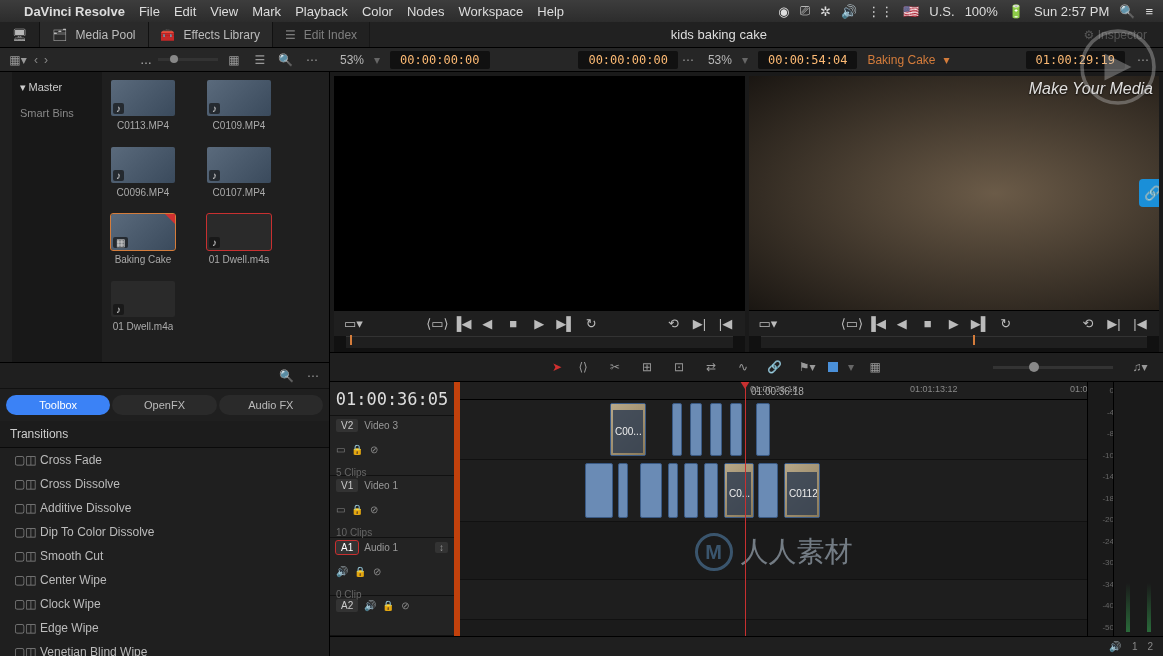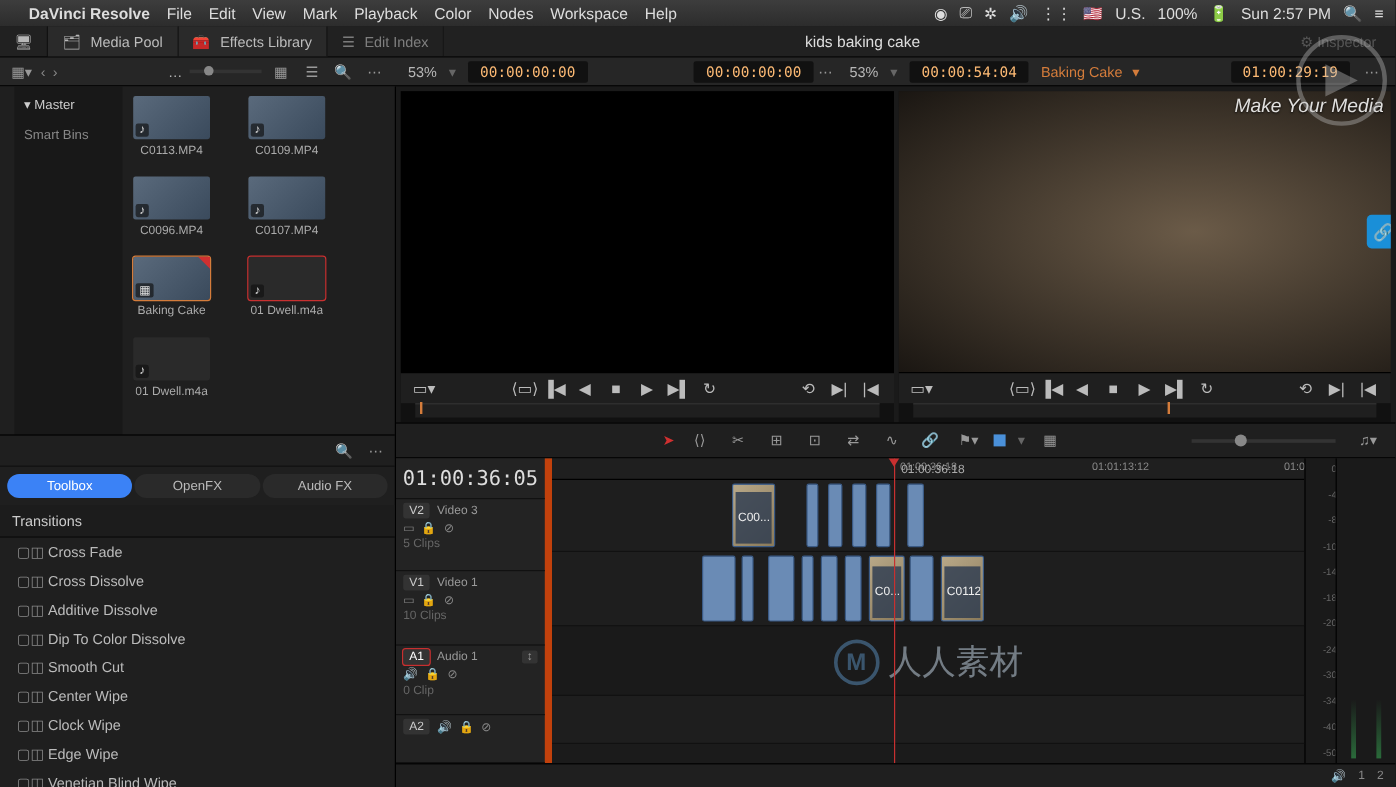--- a/index.html
+++ b/index.html
@@ -75,21 +75,21 @@
 .tl-toolbar .arrow { color: #d03030; }
 .tl-toolbar .tbicon { color: #999; width: 22px; text-align:center; }
 .blue-sq { width:10px; height:10px; background:#4a90d9; display:inline-block; }
 .zoom-slider { width: 120px; height: 3px; background: #333; position: relative; margin: 0 6px; }
 .zoom-slider .knob { position:absolute; top:-4px; width:10px; height:10px; border-radius:50%; background:#888; }
 
 
 .timeline { flex: 1; display: flex; background: #1b1b1b; min-height: 0; }
 .track-headers { width: 130px; background: #232323; border-right: 6px solid #c2410c; display: flex; flex-direction: column; }
 .tc-display { height: 34px; display: flex; align-items: center; justify-content: center; color: #ddd; font-family: monospace; font-size: 17px; border-bottom: 1px solid #111; }
-.track-head { border-bottom: 1px solid #111; padding: 3px 6px; display: flex; flex-direction: column; gap: 2px; font-size: 10px; color: #999;}
+.track-head { border-bottom: 1px solid #111; padding: 3px 6px; display: flex; flex-direction: column; gap: 12px; font-size: 10px; color: #999;}
 .track-head .row1 { display: flex; gap: 6px; align-items: center; }
 .track-head .tag { background: #333; padding: 1px 5px; border-radius: 2px; font-size: 10px; color:#ccc; }
 .track-head .tag.sel { outline: 1px solid #c83030; color:#fff; }
 .track-head .ctrls { display: flex; gap: 6px; color: #888; }
 .track-head .count { color: #666; font-size: 10px; }
 
 .tracks-area { flex: 1; position: relative; overflow: hidden; }
 .ruler { height: 18px; border-bottom: 1px solid #000; position: relative; background: #1f1f1f; font-size: 9px; color: #888;}
 .ruler .tick { position:absolute; top:2px; }
 .playhead { position:absolute; top:0; bottom:0; width:1px; background:#c83030; z-index:5; }

